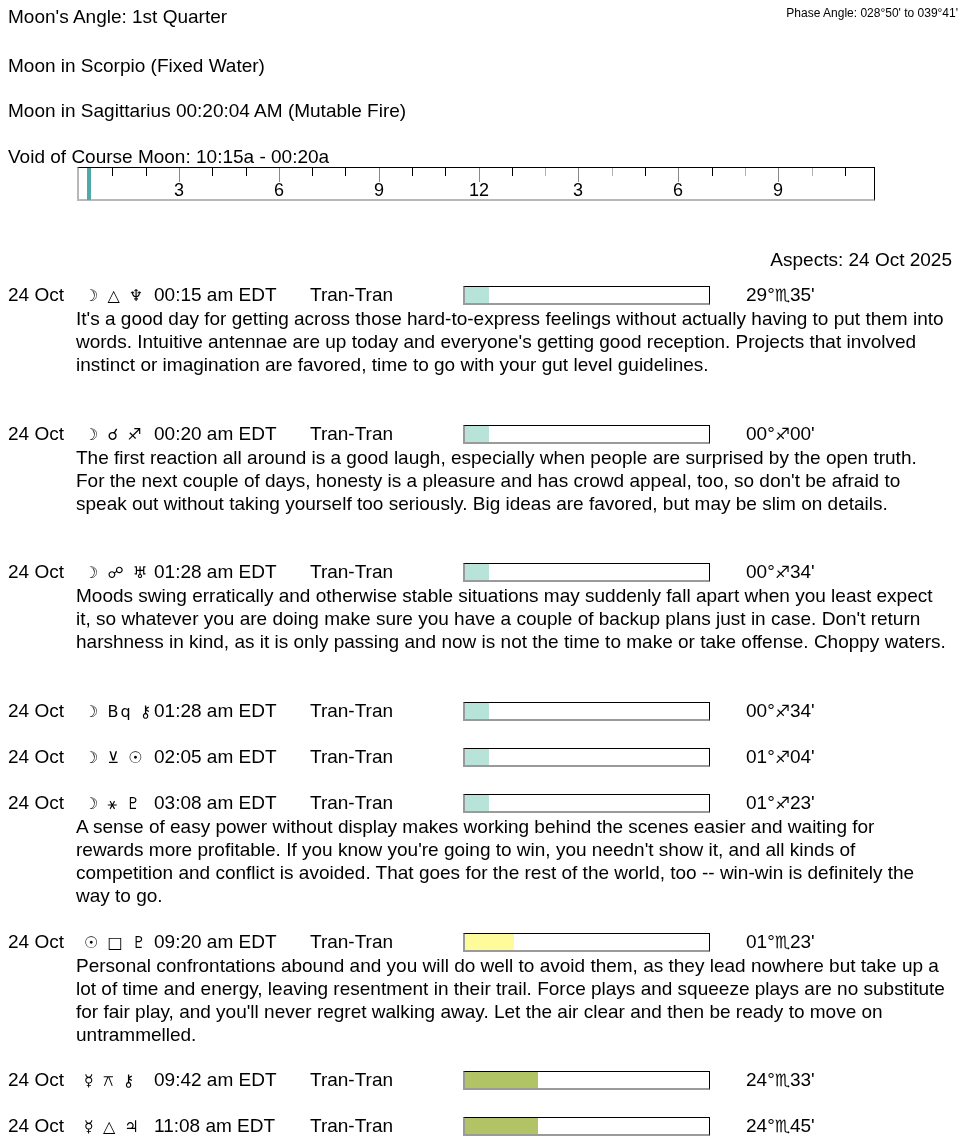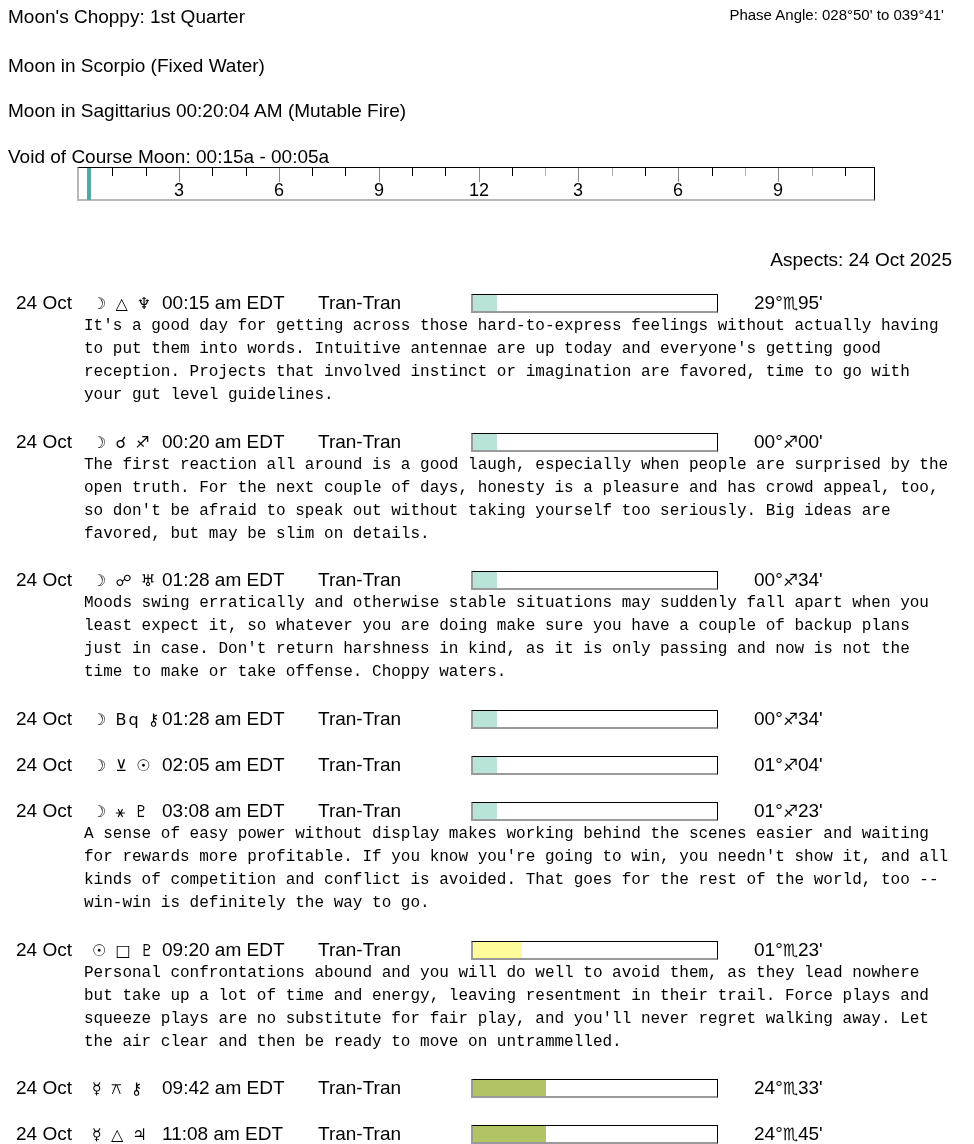--- a/index.html
+++ b/index.html
@@ -2,62 +2,62 @@
 <html><head>
 <meta charset="utf-8">
 <style>
   html, body { margin: 0; padding: 0; background: #ffffff; }
   body {
     width: 974px; height: 1144px; position: relative; overflow: hidden;
     font-family: "Liberation Sans", sans-serif; font-size: 19px; color: #000;
   }
   .abs { position: absolute; white-space: nowrap; }
   .line { position: absolute; left: 8px; white-space: nowrap; font-size: 19px; }
-  #phase-angle { right: 30px; top: 6px; font-size: 15px; }
+  #phase-angle { right: 16px; top: 6px; font-size: 12px; }
 
   
   #voc-bar {
     position: absolute; left: 77px; top: 167px; width: 798px; height: 34px;
     border-top: 1px solid #000; border-right: 1px solid #000;
     border-left: 2px solid #b8b8b8; border-bottom: 2px solid #b8b8b8;
     box-sizing: border-box;
   }
   #voc-marker { position: absolute; left: 8px; top: 0; width: 4px; height: 32px; background: #4ea9a9; }
   .tick { position: absolute; top: 0; width: 1px; height: 8px; background: #000; }
   .tick.grey { background: #b0b0b0; }
   .tick.major { height: 14px; background: #8a8a8a; }
   .tick-label { position: absolute; top: 12px; font-size: 18px; transform: translateX(-50%); }
 
   #aspects-title { left: 0; width: 952px; text-align: right; top: 249px; font-size: 19px; }
 
-  .aspect { position: absolute; left: 16px; width: 940px; margin-top: 8px; }
+  .aspect { position: absolute; left: 8px; width: 940px; }
   .aspect-head { position: relative; height: 23px; white-space: nowrap; }
   .a-date { position: absolute; left: 0; top: 0; }
   .a-glyphs { position: absolute; left: 76px; top: 0; font-family: "DejaVu Sans", sans-serif; font-size: 16px; letter-spacing: 2px; line-height: 23px; }
   .a-time { position: absolute; left: 146px; top: 0; }
   .a-type { position: absolute; left: 302px; top: 0; }
   .a-bar {
     position: absolute; left: 455px; top: 2px; width: 247px; height: 19px;
     border-top: 1px solid #000; border-right: 1px solid #000;
     border-left: 2px solid #9a9a9a; border-bottom: 2px solid #9a9a9a;
     box-sizing: border-box; background: #fff;
   }
   .a-fill { position: absolute; left: 0; top: 0; bottom: 0; }
   .a-pos { position: absolute; left: 738px; top: 0; }
   .a-pos .sign { font-family: "DejaVu Sans", sans-serif; font-size: 17px; }
-  .a-text { margin-left: 68px; font-size: 16px; line-height: 23px; width: 870px; white-space: normal; font-family: Liberation Mono, monospace; }
+  .a-text { margin-left: 68px; font-size: 19px; line-height: 23px; width: 870px; white-space: normal; }
 </style>
 </head>
 <body>
 
-<div class="line" style="top:6px;">Moon's Choppy:  1st Quarter</div>
+<div class="line" style="top:6px;">Moon's Angle:  1st Quarter</div>
 <div class="abs" id="phase-angle">Phase Angle:  028°50' to 039°41'</div>
 <div class="line" style="top:55px;">Moon in Scorpio   (Fixed Water)</div>
 <div class="line" style="top:100px;">Moon in Sagittarius 00:20:04 AM  (Mutable Fire)</div>
-<div class="line" style="top:146px;">Void of Course Moon:  00:15a -  00:05a</div>
+<div class="line" style="top:146px;">Void of Course Moon:  10:15a -  00:20a</div>
 
 <div id="voc-bar">
   <div id="voc-marker" style="left: 8px; background: rgb(78, 169, 169);"></div>
 <div class="tick" style="left: 33px;"></div>
     <div class="tick" style="left: 67px;"></div>
     <div class="tick major" style="left: 100px;"></div>
     <div class="tick-label" style="left: 100px;">3</div>
     <div class="tick" style="left: 133px;"></div>
     <div class="tick" style="left: 167px;"></div>
     <div class="tick major" style="left: 200px;"></div>
@@ -91,21 +91,21 @@
 <div id="aspects-container">
     <div class="aspect" style="top: 284px;">
       <div class="aspect-head">
         <span class="a-date">24 Oct</span>
         <span class="a-glyphs">☽ △ ♆</span>
         <span class="a-time">00:15 am EDT</span>
         <span class="a-type">Tran-Tran</span>
         <div class="a-bar">
           <div class="a-fill" style="width: 10%; background: rgb(184, 227, 217);"></div>
         </div>
-        <span class="a-pos"><span class="">29°</span><span class="sign">♏</span><span class="">95'</span></span>
+        <span class="a-pos"><span class="">29°</span><span class="sign">♏</span><span class="">35'</span></span>
       </div>
       <div class="a-text">It's a good day for getting across those hard-to-express feelings without actually having to put them into words. Intuitive antennae are up today and everyone's getting good reception. Projects that involved instinct or imagination are favored, time to go with your gut level guidelines.</div>
     </div>
     <div class="aspect" style="top: 423px;">
       <div class="aspect-head">
         <span class="a-date">24 Oct</span>
         <span class="a-glyphs">☽ ☌ ♐</span>
         <span class="a-time">00:20 am EDT</span>
         <span class="a-type">Tran-Tran</span>
         <div class="a-bar">

